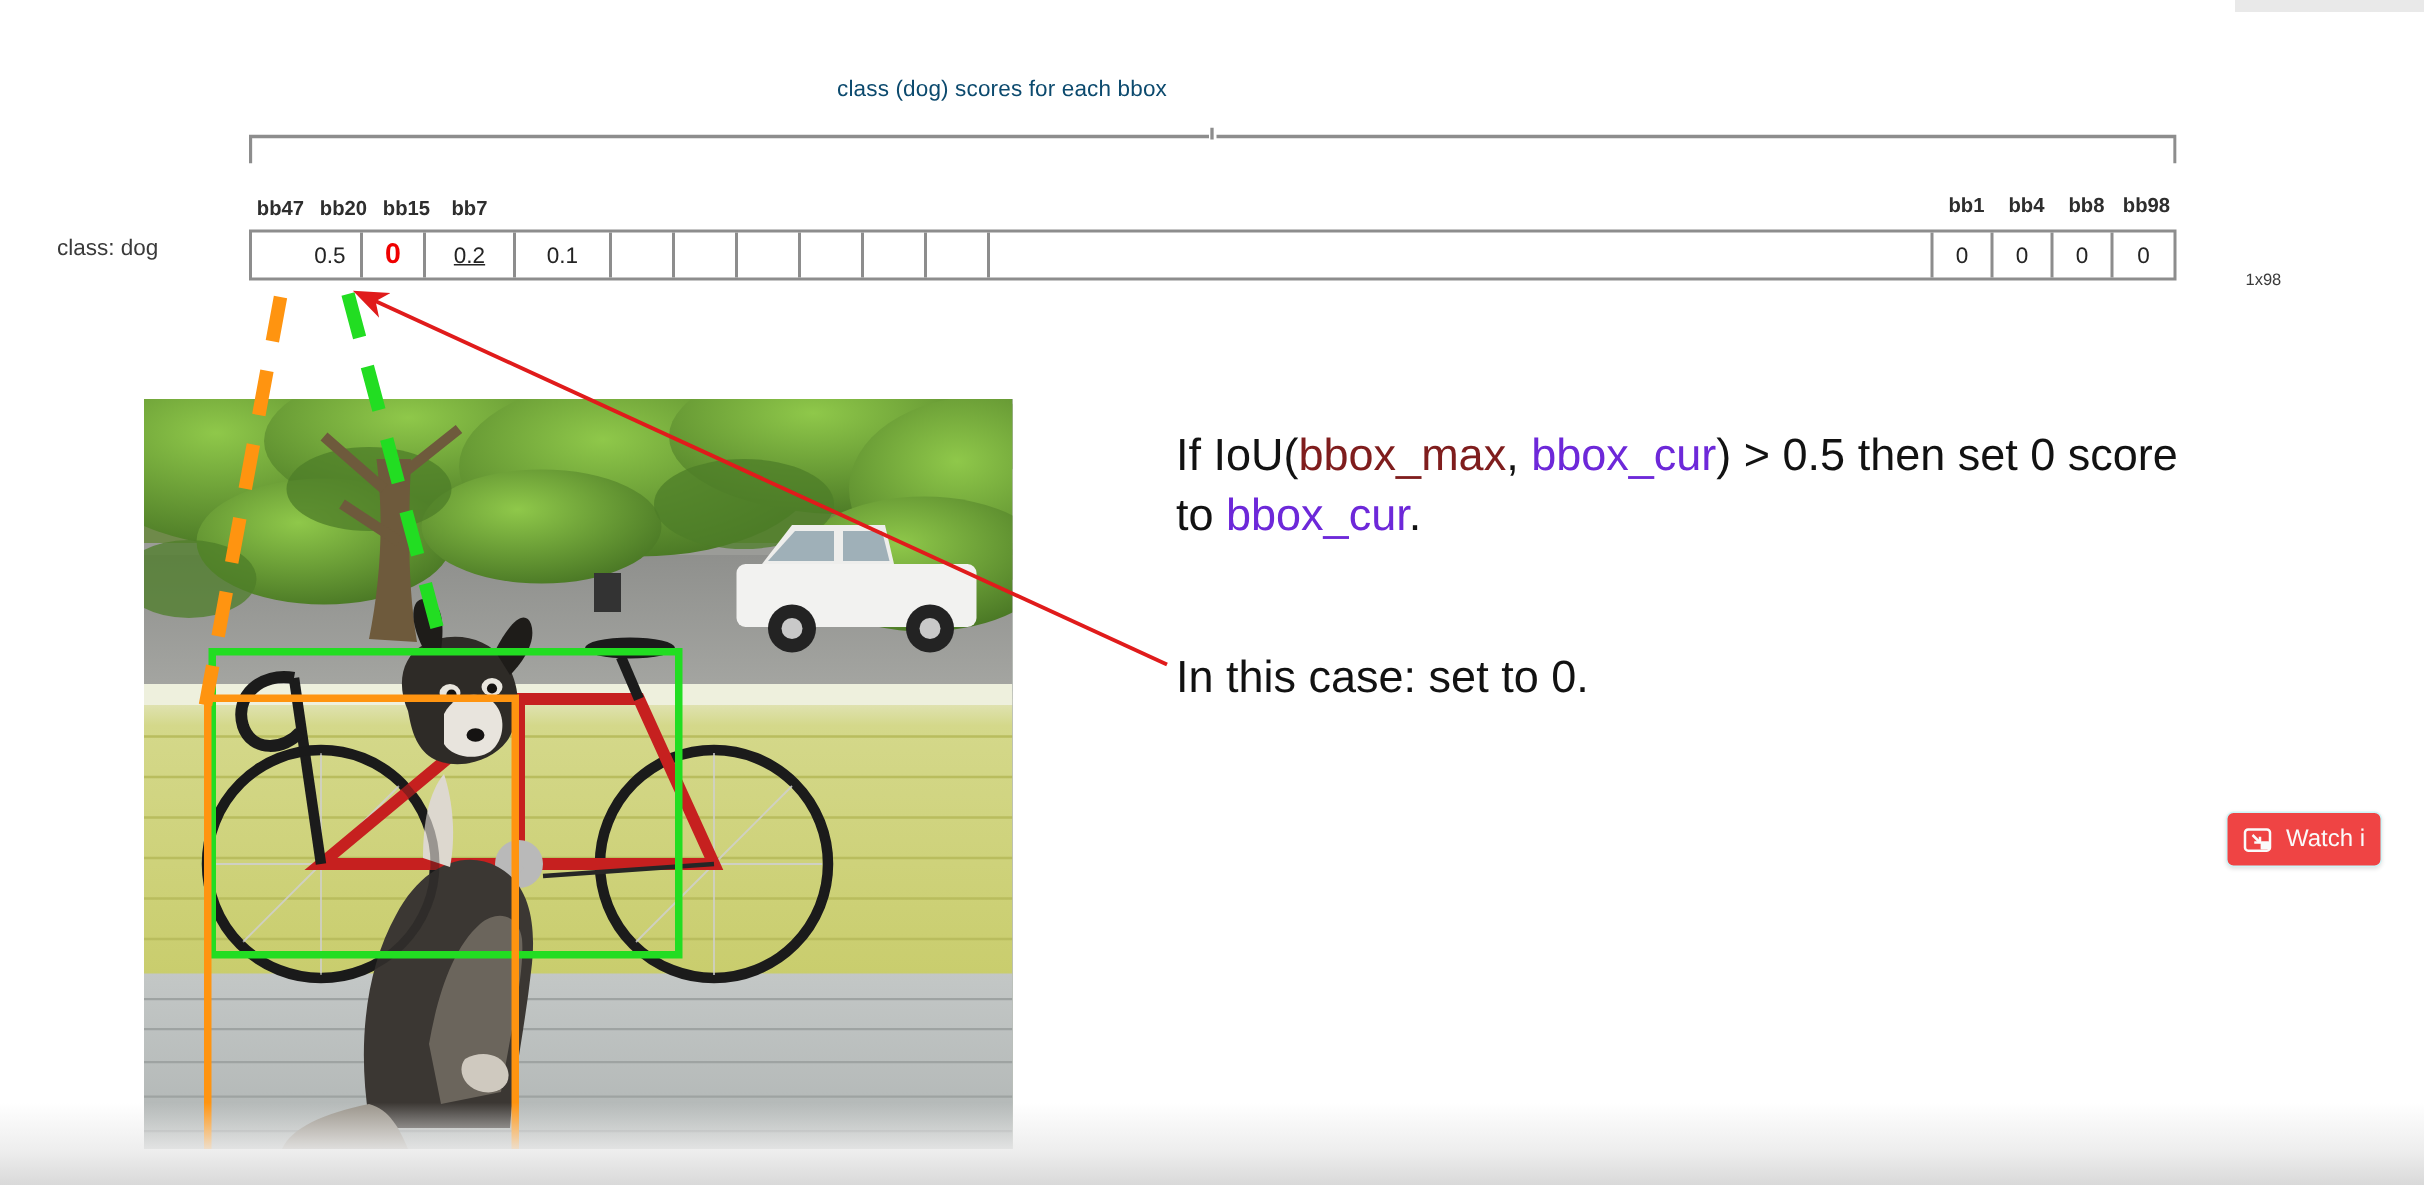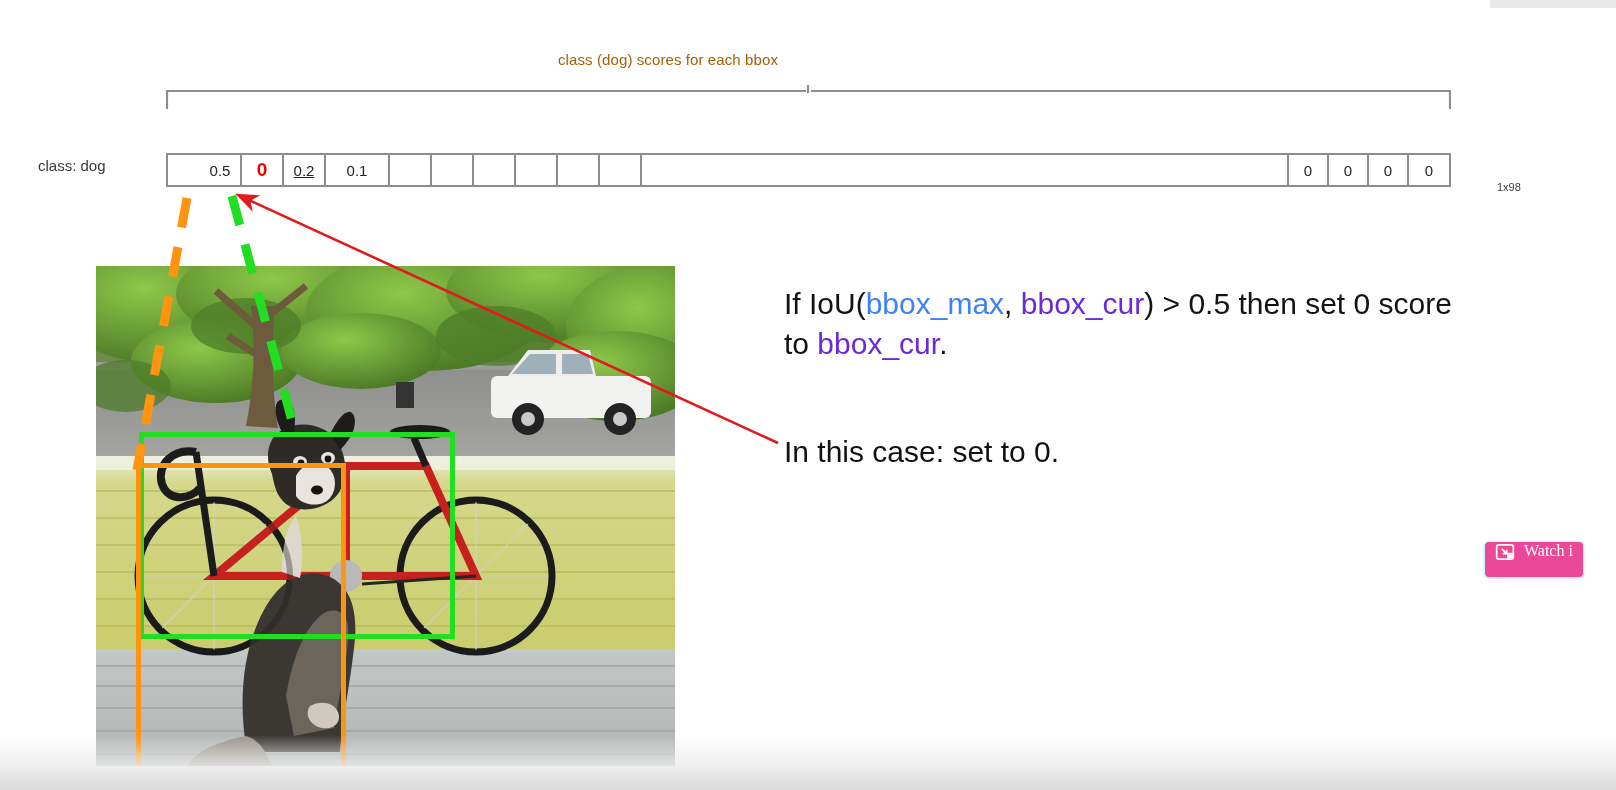--- a/index.html
+++ b/index.html
@@ -3,21 +3,21 @@
 <meta charset="utf-8">
 <style>
   html,body{margin:0;padding:0;background:#ffffff;}
   body{width:1616px;height:790px;position:relative;overflow:hidden;
        font-family:"Liberation Sans",sans-serif;color:#202020;}
 
   #slide{position:absolute;inset:0;background:#fff;}
 
   
   .caption{position:absolute;left:0;top:51px;width:1336px;text-align:center;
-           font-size:15px;color:#a16207;letter-spacing:.1px;}
+           font-size:15px;color:#0c4a6e;letter-spacing:.1px;}
   .bracket{position:absolute;left:166px;top:85px;width:1285px;height:24px;}
 
   
   .class-label{position:absolute;left:38px;top:157px;font-size:15px;color:#3a3a3a;}
   .dim-label{position:absolute;left:1497px;top:157px;font-size:11px;color:#3a3a3a;margin-top:24px;}
 
   .tbl-wrap{position:absolute;left:166px;top:153px;}
   .tbl{position:relative;height:34px;border:2px solid #8d8d8d;background:#fff;
        display:flex;align-items:stretch;box-sizing:border-box;}
   .cell{border-right:2px solid #8d8d8d;display:flex;align-items:center;
@@ -40,29 +40,29 @@
   .bbox.green{border:5px solid #22dd22;}
   .bbox.orange{border:5px solid #ff9410;}
 
   
   .overlay{position:absolute;left:0;top:0;width:1616px;height:790px;
            pointer-events:none;}
 
   
   .rtext{position:absolute;left:784px;top:284px;width:760px;
          font-size:30px;line-height:1.32;color:#121212;}
-  .orange-t{color:#3b82f6;}
+  .orange-t{color:#7f1d1d;}
   .green-t{color:#6d28d9;}
   .rtext2{position:absolute;left:784px;top:435px;font-size:30px;color:#121212;}
 
   
   .yt-pill{position:absolute;left:1484px;top:541px;height:35px;
-           border:1.5px solid #cdf5f7;border-radius:5px;background:#ec4899;
-           display:flex;align-items:flex-start;gap:9px;padding:0 10px;
-           box-shadow:0 1px 3px rgba(0,0,0,.12);font-family:Liberation Serif, serif;}
+           border:1.5px solid #cdf5f7;border-radius:5px;background:#ef4444;
+           display:flex;align-items:center;gap:9px;padding:0 10px;
+           box-shadow:0 1px 3px rgba(0,0,0,.12);}
   .yt-pill .lbl{font-size:16px;color:#fafafa;white-space:nowrap;}
 
   .bottom-fade{position:absolute;left:0;top:735px;width:1616px;height:55px;
        background:linear-gradient(180deg,rgba(255,255,255,0) 0%,rgba(235,235,235,.9) 60%,#d9d9d9 100%);}
   .top-sliver{position:absolute;left:1490px;top:0;width:126px;height:8px;background:#e9e9e9;}
 </style>
 </head>
 <body>
 
 <div id="slide">
@@ -73,24 +73,34 @@
 
   <svg class="bracket" viewBox="0 0 1285 24" preserveAspectRatio="none">
     <path d="M1,24 L1,6 L640,6 M645,6 L1284,6 L1284,24" fill="none" stroke="#8d8d8d" stroke-width="2.2"></path>
     <path d="M642,0 L642,8" fill="none" stroke="#8d8d8d" stroke-width="2.2"></path>
   </svg>
 
   <div class="class-label">class: dog</div>
   <div class="dim-label">1x98</div>
 
   <div class="tbl-wrap">
+    <div class="bblabels" id="bblabels">
+        <span class="bbl" style="left: 21px; transform: translateX(-50%);">bb47</span>
+        <span class="bbl" style="left: 63px; transform: translateX(-50%);">bb20</span>
+        <span class="bbl" style="left: 105px; transform: translateX(-50%);">bb15</span>
+        <span class="bbl" style="left: 147px; transform: translateX(-50%);">bb7</span>
+        <span class="bbl" style="left: 1145px; transform: translateX(-50%); top: -2px;">bb1</span>
+        <span class="bbl" style="left: 1185px; transform: translateX(-50%); top: -2px;">bb4</span>
+        <span class="bbl" style="left: 1225px; transform: translateX(-50%); top: -2px;">bb8</span>
+        <span class="bbl" style="left: 1265px; transform: translateX(-50%); top: -2px;">bb98</span>
+      </div>
     <div class="tbl" id="scores-tbl" style="width: 1285px; padding-left: 32px;">
         <div class="cell" style="width: 42px;">0.5</div>
         <div class="cell zero" style="width: 42px;">0</div>
-        <div class="cell" style="width: 42px; text-decoration: underline;">0.2</div>
+        <div class="cell" style="width: 60px; text-decoration: underline;">0.2</div>
         <div class="cell" style="width: 64px;">0.1</div>
         <div class="cell" style="width: 42px;"></div>
         <div class="cell" style="width: 42px;"></div>
         <div class="cell" style="width: 42px;"></div>
         <div class="cell" style="width: 42px;"></div>
         <div class="cell" style="width: 42px;"></div>
         <div class="cell" style="width: 42px;"></div>
         <div class="cell gap"></div>
         <div class="cell" style="width: 40px;">0</div>
         <div class="cell" style="width: 40px;">0</div>

